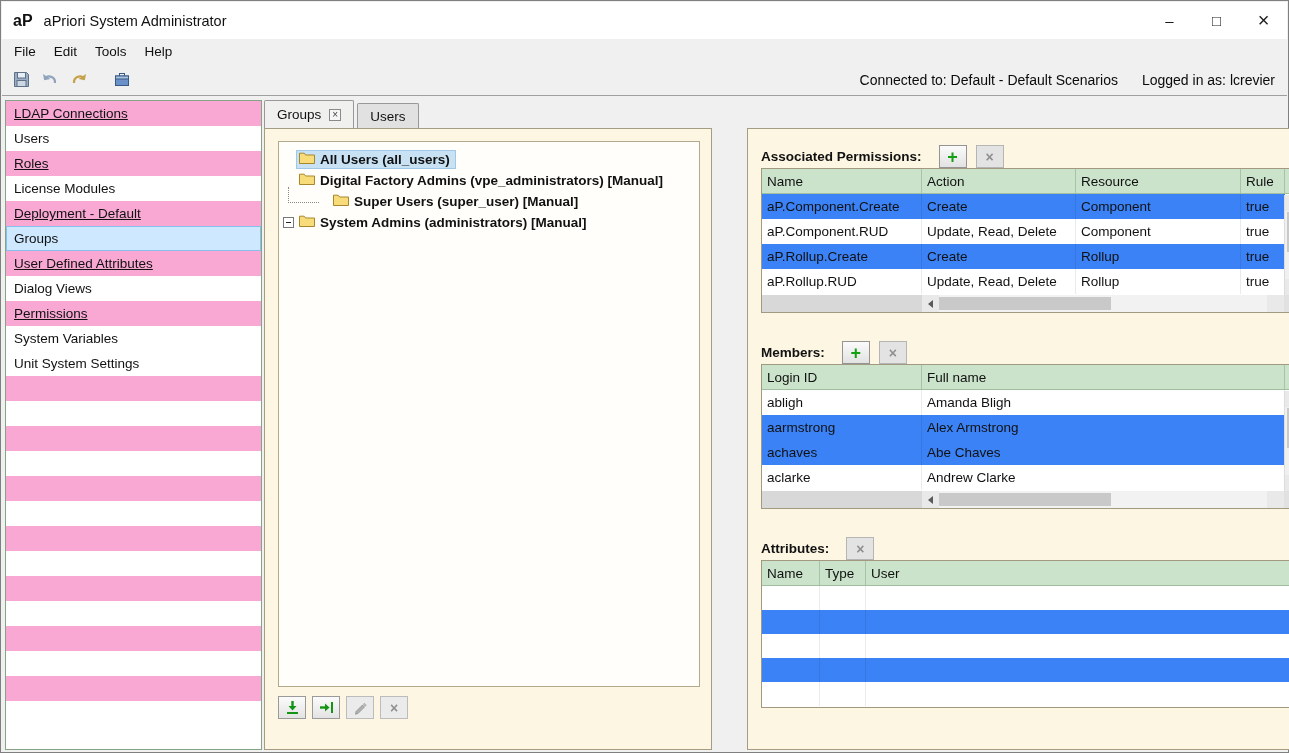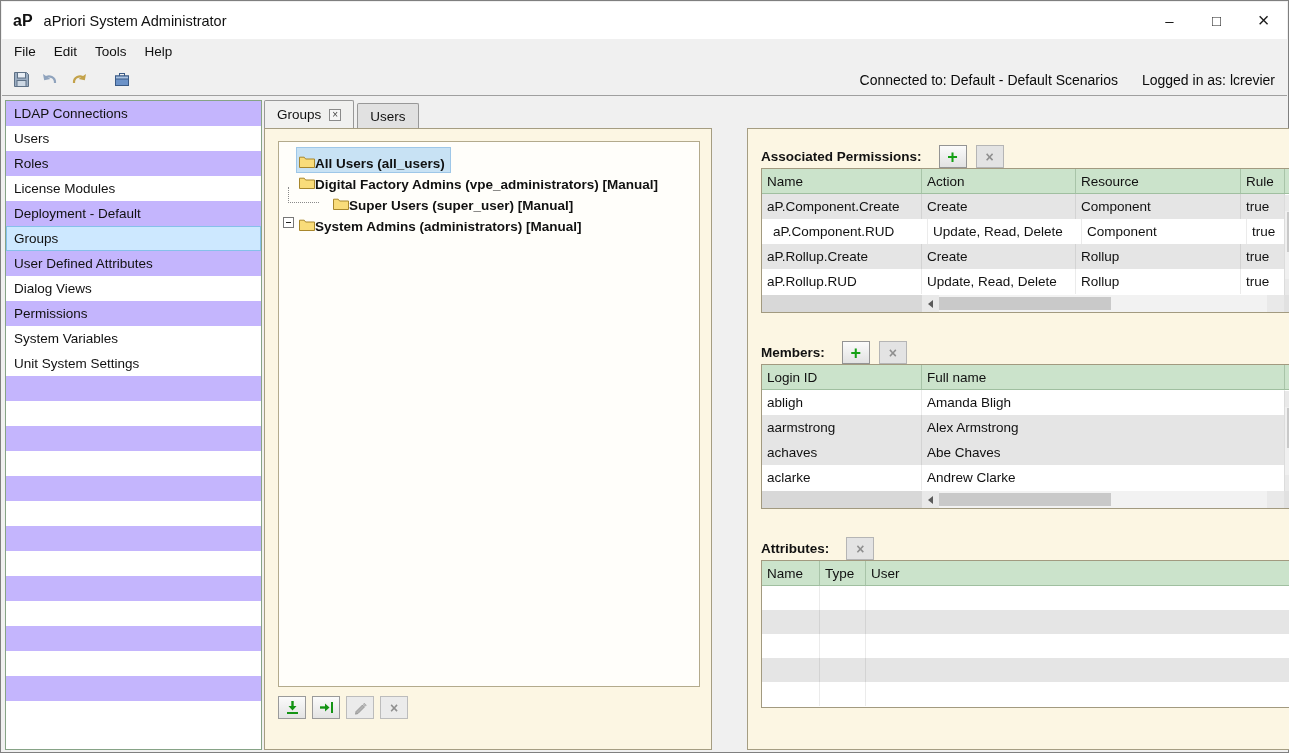--- a/index.html
+++ b/index.html
@@ -21,39 +21,39 @@
 
   
   .toolbar{position:absolute;left:1px;top:63px;height:32px;right:1px;background:#f0f0f0;border-bottom:1px solid #9f9f9f;display:flex;align-items:center;}
   .tool-icon{margin-left:11px;display:flex;align-items:center;}
   .tool-icon.gap{margin-left:26px;}
   .status{position:absolute;right:12px;top:0;height:31px;display:flex;align-items:center;gap:24px;font-size:14px;color:#0a0a0a;}
 
   
   .sidebar{position:absolute;left:4px;top:99px;width:257px;height:650px;background:#fff;border:1px solid #86a386;overflow:hidden;}
   .side-row{height:25px;line-height:25px;padding-left:8px;white-space:nowrap;background:#fff;}
-  .side-row.g{background:#c4b5fd;}
+  .side-row.g{background:#f9a8d4;text-decoration:underline;}
   .side-row.sel{background:#cde8ff;box-shadow:inset 0 0 0 1px #86c0ea;}
 
   
   .tabstrip{position:absolute;left:263px;top:99px;height:28px;display:flex;align-items:flex-end;}
   .tab{display:flex;align-items:center;gap:8px;border:1px solid #989898;border-bottom:none;background:#e1e1e1;padding:0 12px;height:25px;border-radius:2px 2px 0 0;margin-right:3px;}
   .tab.active{background:#f0f0ef;height:28px;}
   .tab-close{display:inline-block;width:12px;height:12px;border:1px solid #8a8a8a;font-size:10px;line-height:10px;text-align:center;color:#444;background:#f6f6f6;}
 
   
   .center{position:absolute;left:263px;top:127px;width:448px;height:622px;background:#fcf6e3;border:1px solid #a59d82;}
   .treebox{position:absolute;left:13px;top:12px;width:422px;height:546px;background:#fffefa;border:1px solid #b3aa8c;overflow:hidden;padding-top:7px;}
   .tree-row{height:21px;display:flex;align-items:center;padding-left:4px;position:relative;}
   .tree-row.child{padding-left:38px;}
   .tree-row.child::before{content:"";position:absolute;left:9px;top:-4px;width:30px;height:15px;border-left:1px dotted #8a8a8a;border-bottom:1px dotted #8a8a8a;}
   .expander{width:11px;height:11px;border:1px solid #777;background:#fff;display:inline-flex;align-items:center;justify-content:center;margin-right:3px;flex:none;}
   .minus{width:5px;height:1px;background:#222;}
   .exp-spacer{width:14px;flex:none;}
-  .tree-node{display:inline-flex;align-items:center;padding:8px 5px 1px 2px;}
+  .tree-node{display:inline-flex;align-items:center;gap:5px;padding:1px 5px 1px 2px;}
   .tree-node.sel{background:#c8e2f4;outline:1px solid #9ec7e8;}
   .tree-label{font-weight:bold;white-space:nowrap;}
   .tree-toolbar{position:absolute;left:13px;top:567px;display:flex;gap:6px;}
   .tool-btn{width:28px;height:23px;border:1px solid #9a9a9a;background:linear-gradient(#fbfbfb,#e3e3e3);display:flex;align-items:center;justify-content:center;}
   .tool-btn.disabled{background:#ebebeb;border-color:#bcbcbc;}
 
   
   .right{position:absolute;left:746px;top:127px;width:633px;height:622px;background:#fcf6e3;border:1px solid #a59d82;}
   .sec-head{display:flex;align-items:center;gap:9px;margin-left:13px;height:23px;}
   .sec-head.perm{margin-top:16px;}
@@ -67,21 +67,21 @@
   
   .table{position:relative;margin-left:13px;width:541px;background:#fff;border:1px solid #a29a80;overflow:hidden;}
   .table.perm,.table.members{height:145px;}
   .table.attrs{height:148px;}
   .t{width:539px;}
   .t-hdr{display:flex;background:#cbe3cb;height:25px;border-bottom:1px solid #a0bfa0;width:539px;}
   .t-cell{display:inline-block;height:100%;line-height:25px;padding-left:5px;overflow:hidden;white-space:nowrap;flex:none;}
   .t-hdr .t-cell{border-right:1px solid #a8c4a8;}
   .t-row{display:flex;background:#fff;width:523px;}
   .table.attrs .t-row{width:539px;}
-  .t-row.g{background:#e5e5e5;}
+  .t-row.g{background:#3b82f6;}
   .t-row .t-cell{border-right:1px solid rgba(0,0,0,0.08);}
   .t-cell.flex{flex:1;}
 
   .vscroll{position:absolute;top:26px;right:0;width:17px;bottom:17px;background:#f0f0f0;border-left:1px solid #dcdcdc;display:flex;flex-direction:column;align-items:center;}
   .vs-btn{width:17px;height:16px;background:#e9e9e9;display:flex;align-items:center;justify-content:center;flex:none;}
   .vs-track{flex:1;width:100%;position:relative;background:#f0f0f0;}
   .vs-thumb{position:absolute;top:1px;left:2px;width:13px;height:40px;background:#c9c9c9;}
   .hscroll{position:absolute;left:0;right:0;bottom:0;height:17px;display:flex;}
   .hs-spacer{width:160px;background:#d8d8d8;flex:none;}
   .hs-btn{width:17px;height:17px;background:#e9e9e9;display:flex;align-items:center;justify-content:center;flex:none;}
@@ -274,21 +274,21 @@
             <span class="t-cell" style="width: 154px;">Action</span>
             <span class="t-cell" style="width: 165px;">Resource</span>
             <span class="t-cell" style="width: 44px;">Rule</span>
           </div>
           <div class="t-row g" style="height: 25px;">
             <span class="t-cell" style="line-height: 25px; width: 160px;">aP.Component.Create</span>
             <span class="t-cell" style="line-height: 25px; width: 154px;">Create</span>
             <span class="t-cell" style="line-height: 25px; width: 165px;">Component</span>
             <span class="t-cell" style="line-height: 25px; width: 44px;">true</span>
           </div>
-          <div class="t-row" style="height: 25px; padding-left: 6px;">
+          <div class="t-row" style="height: 25px;">
             <span class="t-cell" style="line-height: 25px; width: 160px;">aP.Component.RUD</span>
             <span class="t-cell" style="line-height: 25px; width: 154px;">Update, Read, Delete</span>
             <span class="t-cell" style="line-height: 25px; width: 165px;">Component</span>
             <span class="t-cell" style="line-height: 25px; width: 44px;">true</span>
           </div>
           <div class="t-row g" style="height: 25px;">
             <span class="t-cell" style="line-height: 25px; width: 160px;">aP.Rollup.Create</span>
             <span class="t-cell" style="line-height: 25px; width: 154px;">Create</span>
             <span class="t-cell" style="line-height: 25px; width: 165px;">Rollup</span>
             <span class="t-cell" style="line-height: 25px; width: 44px;">true</span>

